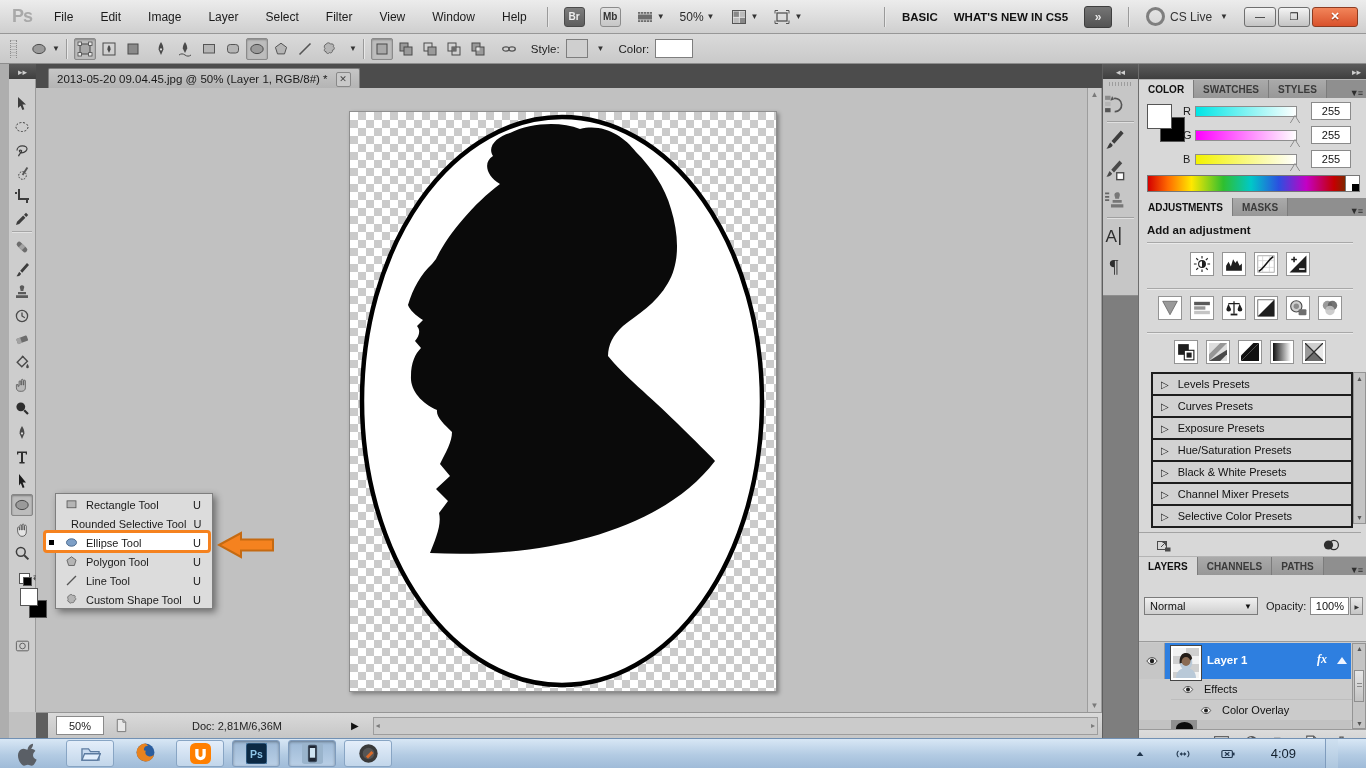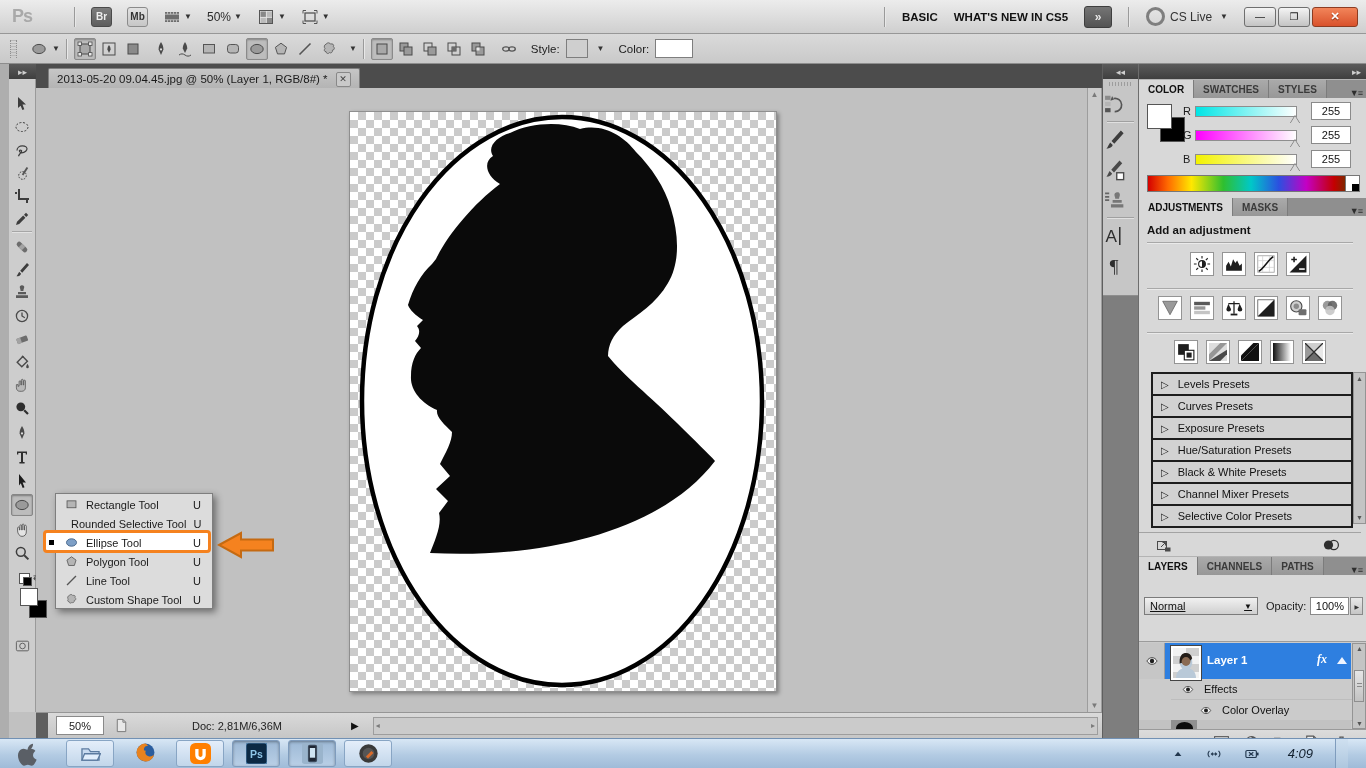--- a/index.html
+++ b/index.html
@@ -162,21 +162,21 @@
   .prelabel{font-size:11px;color:#111;}
   .prescroll{position:absolute;left:214px;top:156px;width:13px;height:152px;background:#c4c4c4;
     border:1px solid #949494;box-sizing:border-box;display:flex;flex-direction:column;
     justify-content:space-between;align-items:center;font-size:7px;color:#555;padding:2px 0;}
   .adjbottom{position:absolute;left:0;top:316px;width:222px;height:24px;border-top:1px solid #a3a3a3;
     display:flex;align-items:center;justify-content:space-between;padding:0 16px;box-sizing:border-box;}
 
   
   .lp-row1{position:absolute;left:0;top:21px;width:228px;height:20px;display:flex;align-items:center;padding-left:5px;box-sizing:border-box;}
   .blendsel{width:114px;height:18px;background:linear-gradient(#f1f1f1,#cfcfcf);border:1px solid #7b7b7b;
-    font-size:11px;color:#111;display:flex;align-items:center;padding:0 5px;box-sizing:border-box;text-decoration:underline;}
+    font-size:11px;color:#111;display:flex;align-items:center;padding:0 5px;box-sizing:border-box;}
   .blendsel .arr{margin-left:auto;font-size:8px;color:#111;}
   .lp-label{font-size:11px;color:#1c1c1c;}
   .valbox{width:37px;height:16px;background:#fff;border:1px solid #8a8a8a;font-size:11px;color:#111;
     display:flex;align-items:center;justify-content:center;}
   .spin{width:11px;height:16px;background:linear-gradient(#e8e8e8,#c6c6c6);border:1px solid #8a8a8a;margin-left:1px;
     font-size:6px;color:#333;display:flex;align-items:center;justify-content:center;}
   .lp-row2{position:absolute;left:0;top:44px;width:228px;height:18px;display:flex;align-items:center;padding-left:5px;box-sizing:border-box;gap:4px;margin-top:36px;}
   .lockico{width:15px;height:15px;}
   .layerlist{position:absolute;left:0;top:66px;width:228px;height:88px;background:#cbcbcb;border-top:1px solid #9b9b9b;}
   .lrow-sel{position:absolute;left:0;top:1px;width:212px;height:36px;background:#2e7fe0;}
@@ -204,32 +204,43 @@
 
   
   .taskbar{left:0;top:738px;width:1366px;height:30px;
     background:linear-gradient(#d8e7f5,#b3cbe3 55%,#9fbbd8);border-top:1px solid #7291b4;
     display:flex;align-items:center;box-sizing:border-box;padding-left:12px;gap:8px;}
   .applebtn{width:30px;height:26px;}
   .taskapp{width:46px;height:25px;border-radius:3px;display:flex;align-items:center;justify-content:center;}
   .taskapp .ico{width:21px;height:21px;}
   .taskapp.framed{background:linear-gradient(#e4eefa,#c2d6ea);border:1px solid #88a5c4;}
   .taskapp.pressed{background:linear-gradient(#9db9d6,#b9cfe6);box-shadow:inset 0 1px 3px rgba(0,0,0,.35);border:1px solid #7f9cbd;}
-  .tray{margin-left:auto;display:flex;align-items:center;gap:22px;padding-right:18px;font-style:italic;}
+  .tray{margin-left:auto;display:flex;align-items:center;gap:29px;padding-right:28px;}
   .trayico{width:16px;height:14px;}
   .clock{font-size:13px;color:#13202e;margin-left:6px;}
   .showdesk{width:12px;height:30px;background:linear-gradient(#cfe0f0,#adc6de);border-left:1px solid #7f9cbd;}
 </style>
 </head>
 <body>
 
 <div id="root">
 
   <div class="abs menubar">
     <span class="pslogo">Ps</span>
+    <div class="menus">
+      <span class="menu-item">File</span>
+      <span class="menu-item">Edit</span>
+      <span class="menu-item">Image</span>
+      <span class="menu-item">Layer</span>
+      <span class="menu-item">Select</span>
+      <span class="menu-item">Filter</span>
+      <span class="menu-item">View</span>
+      <span class="menu-item">Window</span>
+      <span class="menu-item">Help</span>
+    </div>
     <div class="appbar">
       <div class="vsep"></div>
       <div class="sqbtn br">Br</div>
       <div class="sqbtn mb">Mb</div>
       <span style="display:flex;align-items:center">
           <span class="ico iconbtn"><svg viewBox="0 0 16 16" width="100%" height="100%">
               <rect x="1" y="3" width="14" height="10" fill="#6d6d6d"></rect>
               <path d="M1 5.2h14M1 10.8h14" stroke="#ccc" stroke-width=".8"></path>
               <path d="M3.5 3v2.2M6.5 3v2.2M9.5 3v2.2M12.5 3v2.2M3.5 10.8V13M6.5 10.8V13M9.5 10.8V13M12.5 10.8V13" stroke="#ccc" stroke-width=".8"></path>
             </svg></span>

